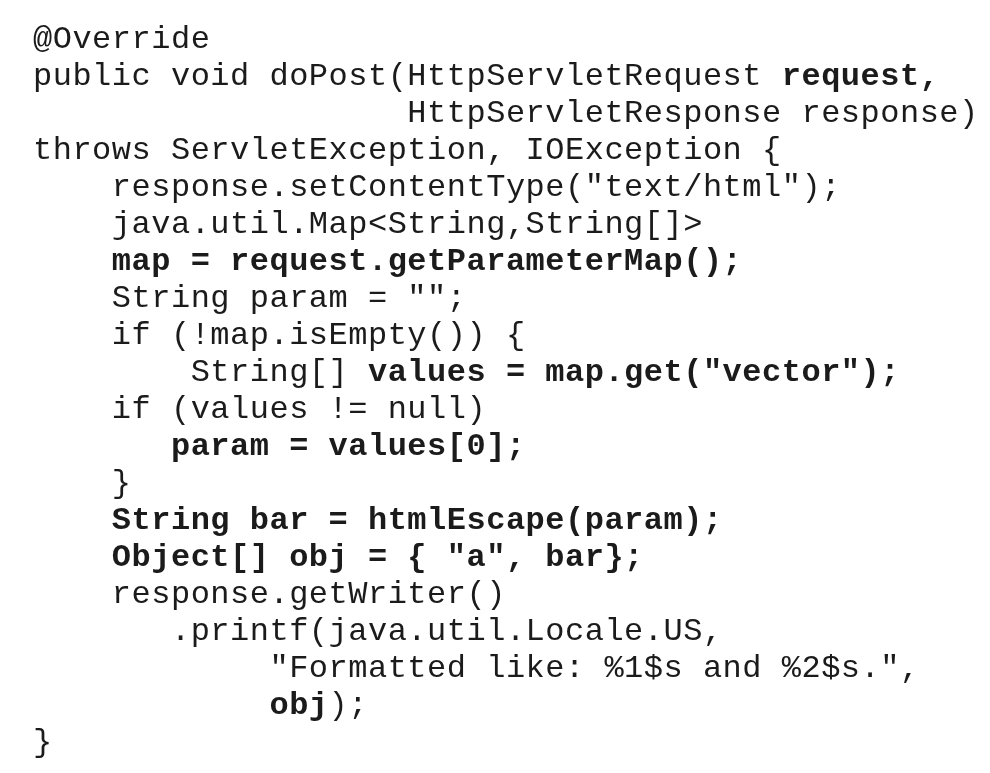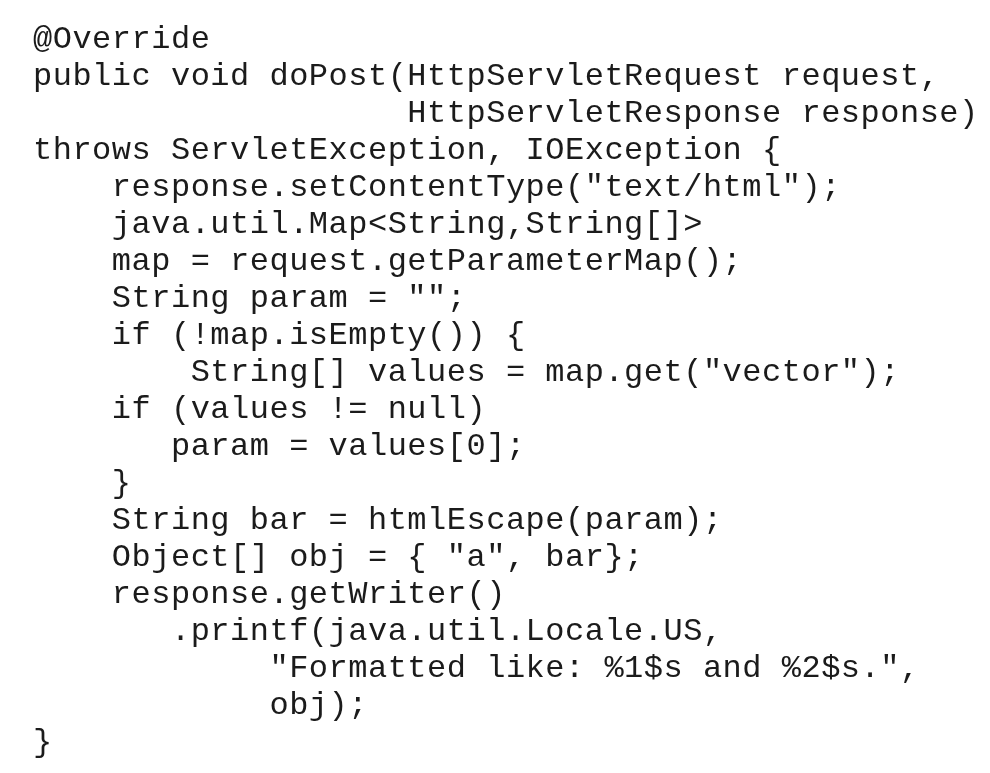--- a/index.html
+++ b/index.html
@@ -20,21 +20,21 @@
     font-size: 32px;
     line-height: 37px;
     letter-spacing: 0.5px;
     color: #1b1b1b;
     white-space: pre;
   }
   .code-line {
     height: 37px;
   }
   .seg-bold {
-    font-weight: normal;
+    font-weight: bold;
   }
 </style>
 </head>
 <body>
 
 <div class="page">
   <div class="code-listing"><div class="code-line"><span class="seg-regular">@Override</span></div><div class="code-line"><span class="seg-regular">public void doPost(HttpServletRequest </span><span class="seg-bold">request,</span></div><div class="code-line"><span class="seg-regular">                   HttpServletResponse response)</span></div><div class="code-line"><span class="seg-regular">throws ServletException, IOException {</span></div><div class="code-line"><span class="seg-regular">    response.setContentType("text/html");</span></div><div class="code-line"><span class="seg-regular">    java.util.Map&lt;String,String[]&gt;</span></div><div class="code-line"><span class="seg-regular">    </span><span class="seg-bold">map = request.getParameterMap();</span></div><div class="code-line"><span class="seg-regular">    String param = "";</span></div><div class="code-line"><span class="seg-regular">    if (!map.isEmpty()) {</span></div><div class="code-line"><span class="seg-regular">        String[] </span><span class="seg-bold">values = map.get("vector");</span></div><div class="code-line"><span class="seg-regular">    if (values != null)</span></div><div class="code-line"><span class="seg-regular">       </span><span class="seg-bold">param = values[0];</span></div><div class="code-line"><span class="seg-regular">    }</span></div><div class="code-line"><span class="seg-regular">    </span><span class="seg-bold">String bar = htmlEscape(param);</span></div><div class="code-line"><span class="seg-regular">    </span><span class="seg-bold">Object[] obj = { "a", bar};</span></div><div class="code-line"><span class="seg-regular">    response.getWriter()</span></div><div class="code-line"><span class="seg-regular">       .printf(java.util.Locale.US,</span></div><div class="code-line"><span class="seg-regular">            "Formatted like: %1$s and %2$s.",</span></div><div class="code-line"><span class="seg-regular">            </span><span class="seg-bold">obj</span><span class="seg-regular">);</span></div><div class="code-line"><span class="seg-regular">}</span></div></div>
 </div>
 
 </body></html>

